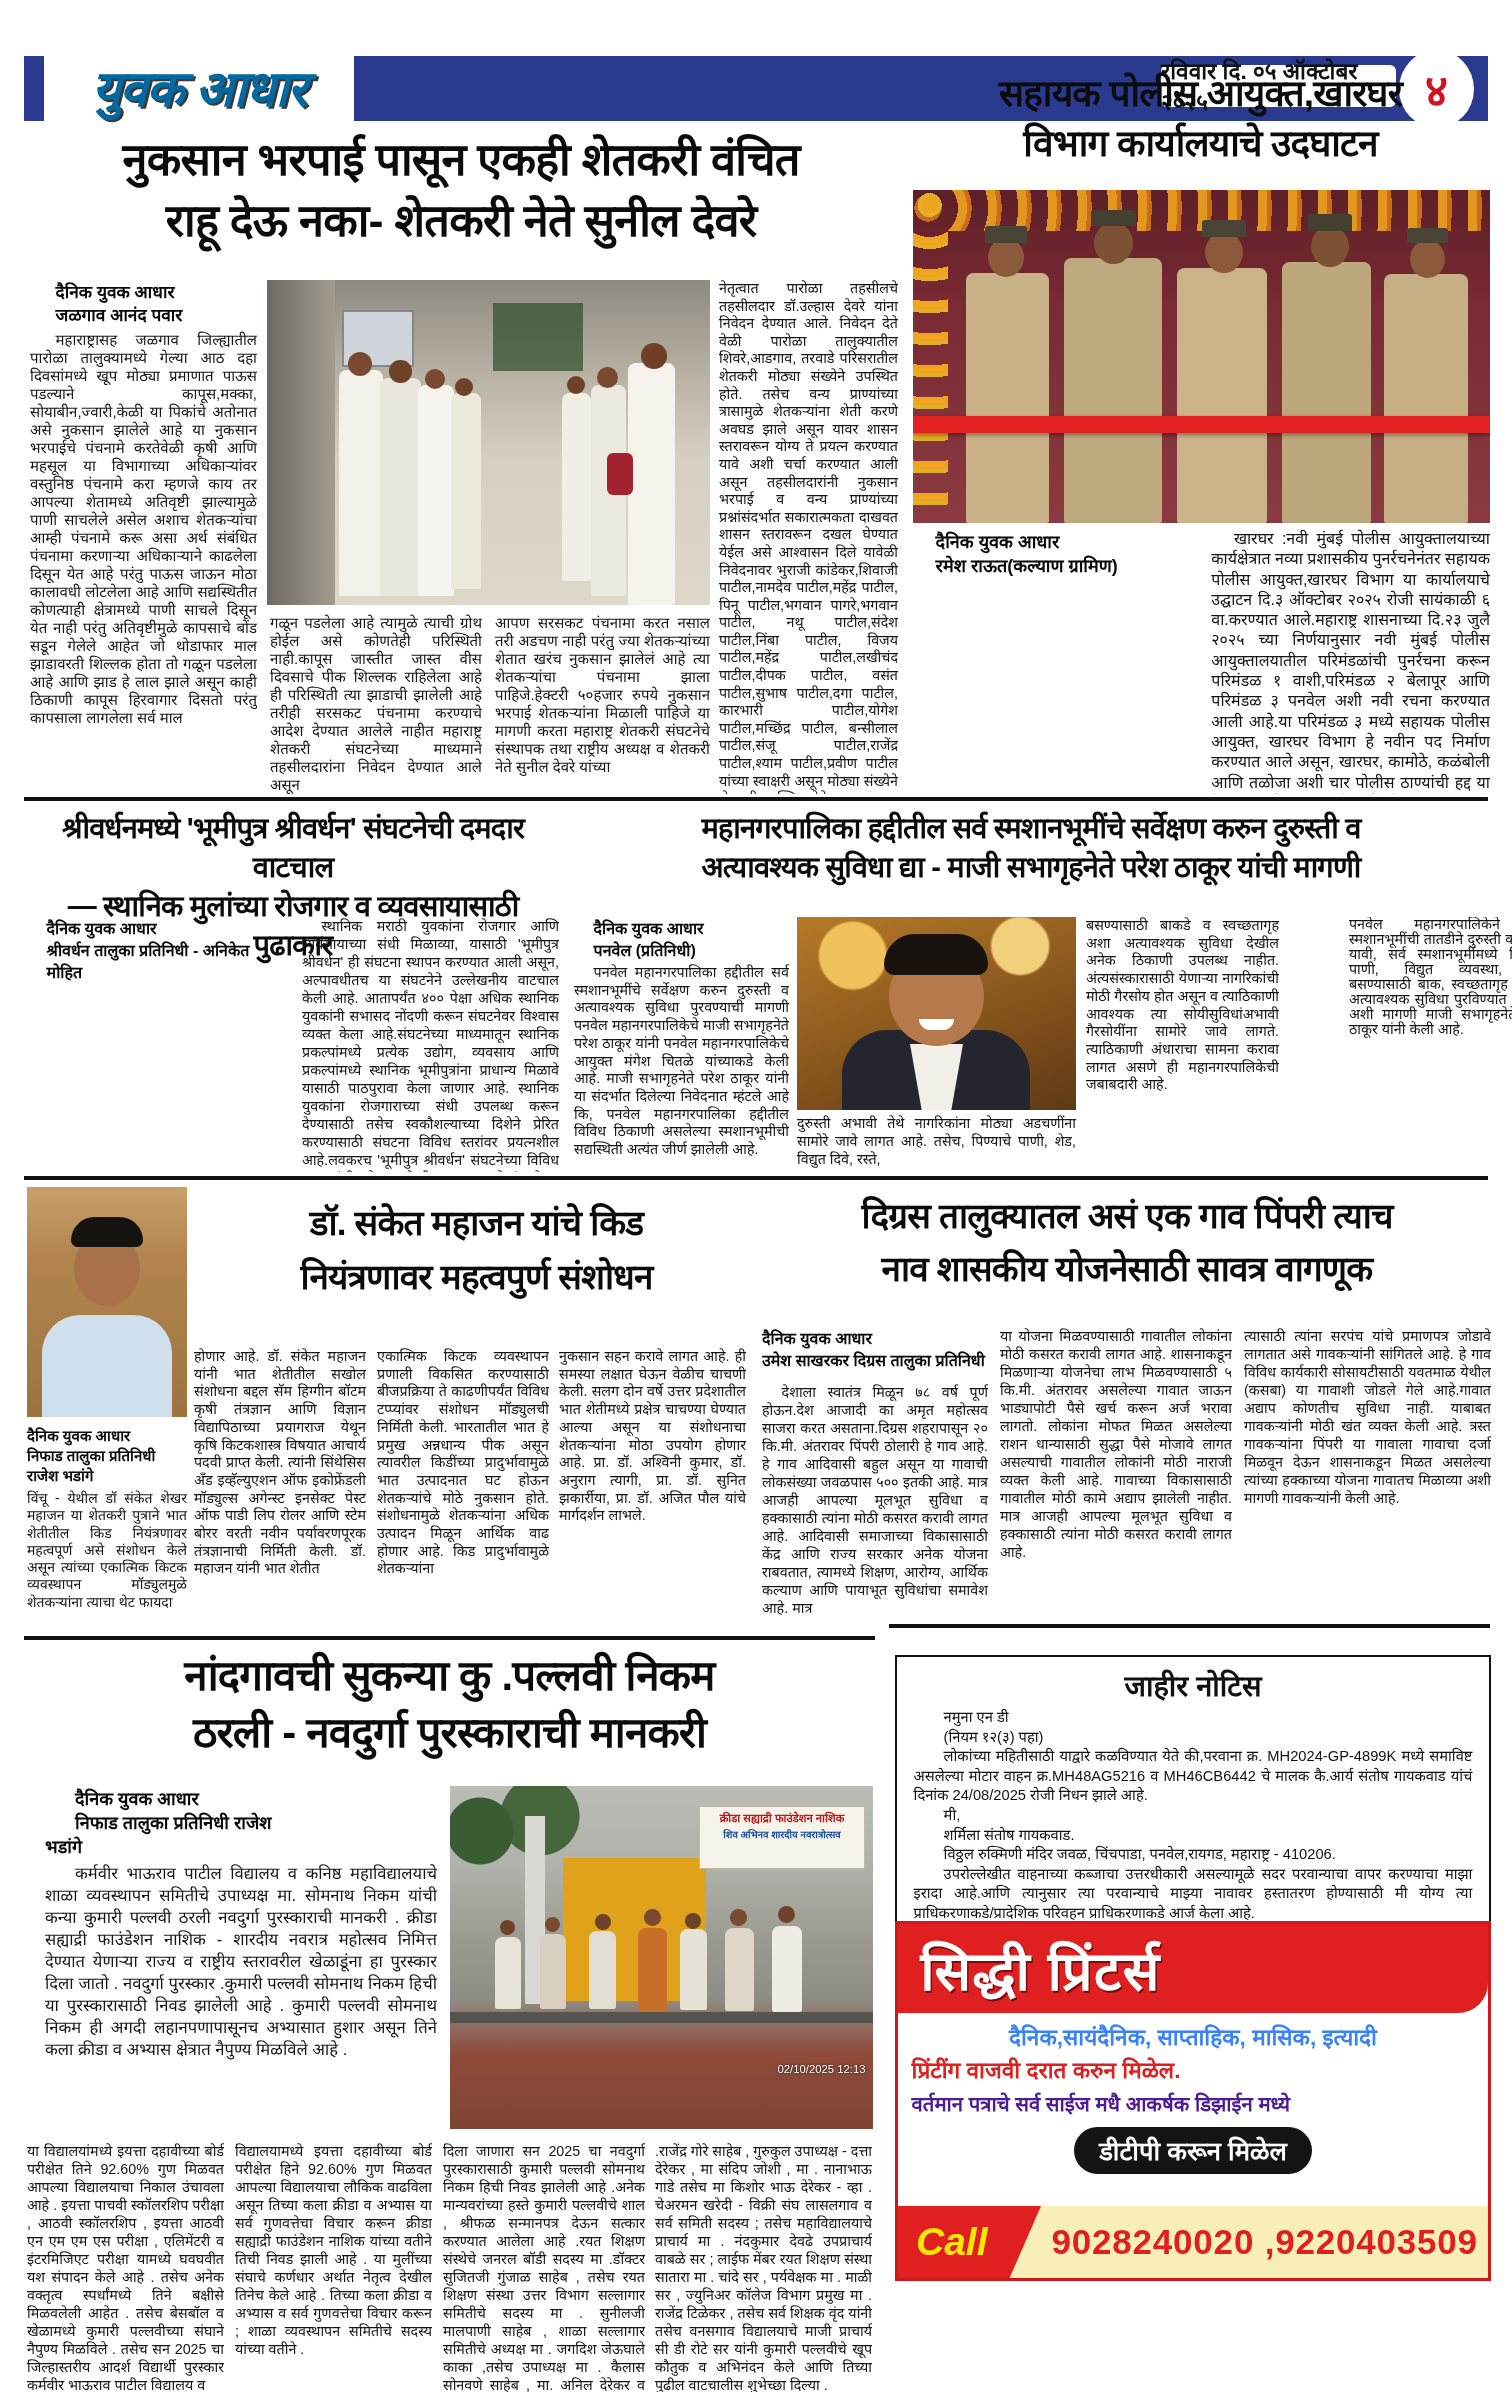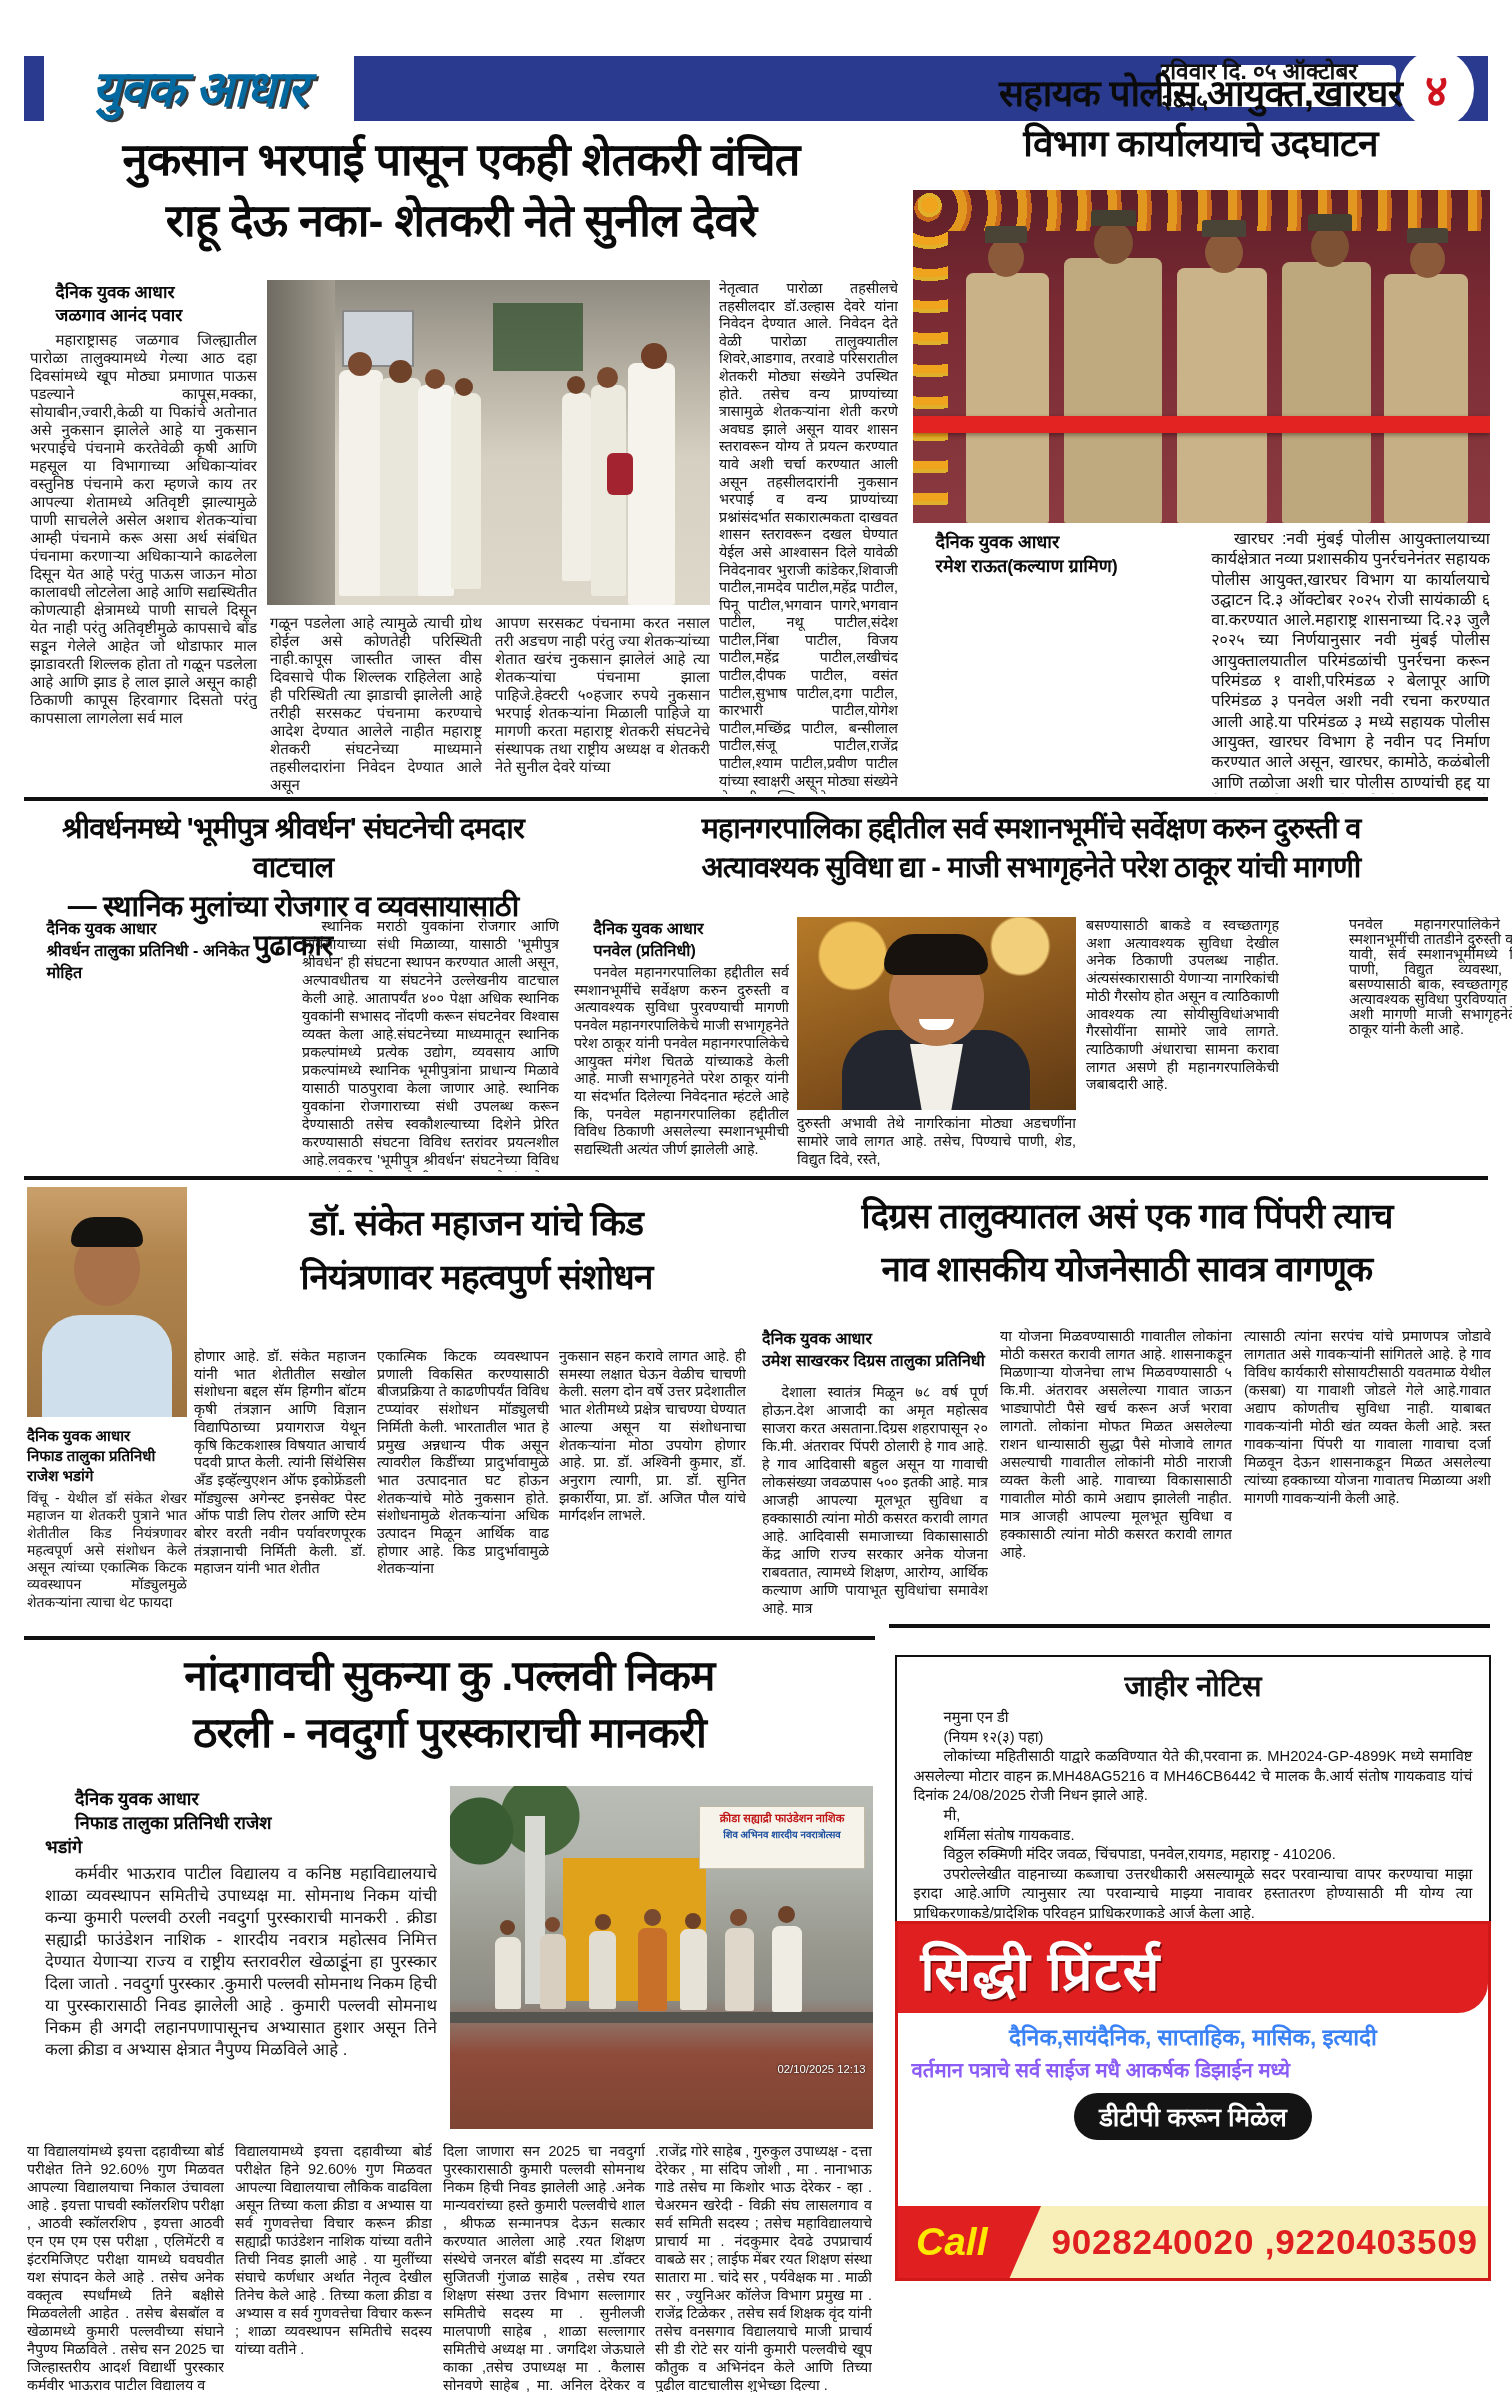--- a/index.html
+++ b/index.html
@@ -233,21 +233,22 @@
 
     </div>
   </div>
 
   <div class="adbox" style="left:895px;top:1921px;width:596px;height:360px;">
     <div style="height:89px;background:#e02020;display:flex;align-items:center;padding-left:22.6px;border-radius:0 0 30px 0;">
       <span style="color:#fff;font-size:54px;font-weight:900;letter-spacing:1.5px;text-shadow:1.5px 1.5px 0 #7a0c0c;">सिद्धी प्रिंटर्स</span>
     </div>
     <div style="padding:7.5px 13.6px 0 13.6px;text-align:center;">
       <div style="color:#3b82f6;font-size:22.6px;font-weight:800;line-height:1.5;">दैनिक,सायंदैनिक, साप्ताहिक, मासिक, इत्यादी</div>
-      <div style="color:#8b5cf6;font-size:20.3px;font-weight:800;line-height:1.6;text-align:left;">वर्तमान पत्राचे सर्व साईज मधै आकर्षक डिझाईन मध्ये</div>
+      <div style="color:#e02020;font-size:22.6px;font-weight:800;line-height:1.5;text-align:left;">प्रिंटींग वाजवी दरात करुन मिळेल.</div>
+      <div style="color:#4c1d95;font-size:20.3px;font-weight:800;line-height:1.6;text-align:left;">वर्तमान पत्राचे सर्व साईज मधै आकर्षक डिझाईन मध्ये</div>
       <div style="display:inline-block;background:#141414;color:#fff;border-radius:25.6px;padding:6px 25.6px;margin-top:6px;">
         <span style="font-size:25.6px;font-weight:800;">डीटीपी करून मिळेल</span>
       </div>
     </div>
     <div style="position:absolute;left:0;bottom:0;width:100%;height:72px;background:#f7efb7;display:flex;align-items:center;">
       <div style="width:143px;height:72px;background:#e02020;clip-path:polygon(0 0,100% 0,78% 100%,0 100%);display:flex;align-items:center;padding-left:18px;box-sizing:border-box;">
         <span style="color:#ffe800;font-size:39px;font-weight:900;font-style:italic;">Call</span>
       </div>
       <span style="color:#e02020;font-size:35px;font-weight:900;margin-left:10.5px;letter-spacing:0.8px;">9028240020 ,9220403509</span>
     </div>

